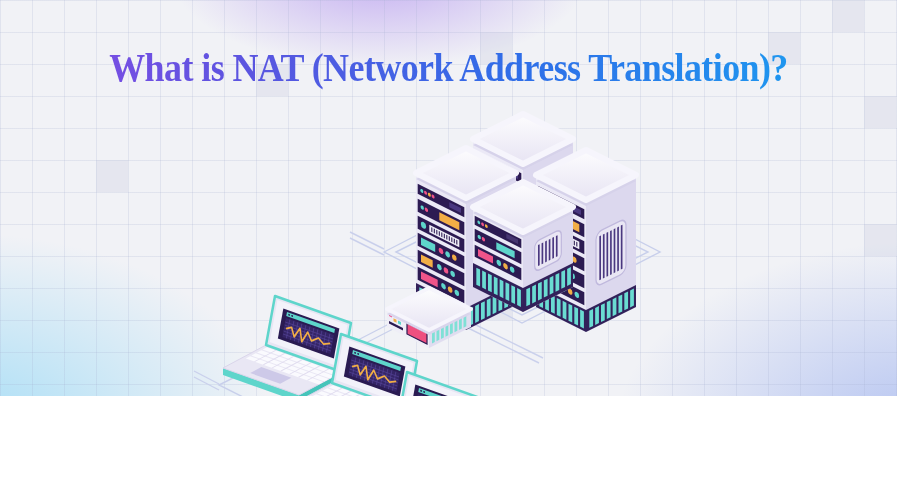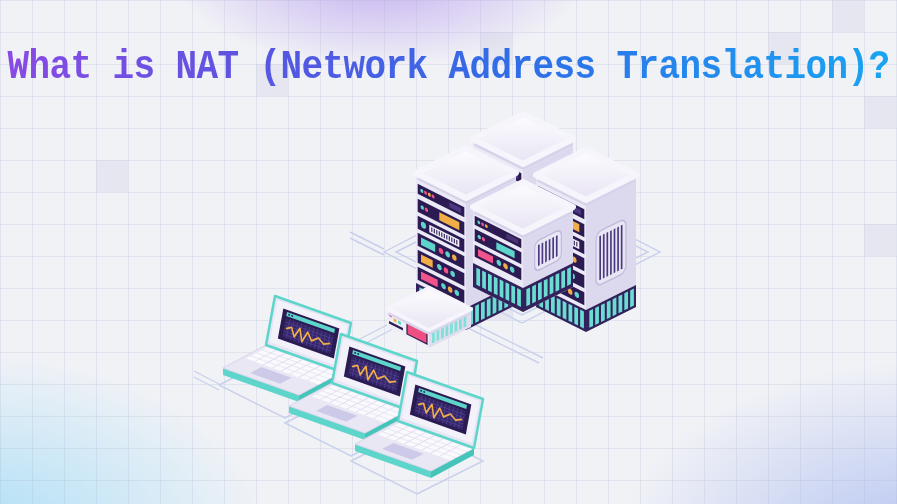--- a/index.html
+++ b/index.html
@@ -1,18 +1,18 @@
 <!DOCTYPE html>
 <html><head>
 <meta charset="utf-8">
 <style>
   html,body{margin:0;padding:0;background:#fff;}
   .stage{
-    position:relative;width:897px;height:504px;overflow:hidden;
-    font-family:Liberation Mono, monospace;
+    position:relative;width:897px;height:396px;overflow:hidden;
+    font-family:Liberation Serif, serif;
     background:
       repeating-linear-gradient(to right, rgba(165,175,208,0.22) 0 1px, transparent 1px 32px),
       repeating-linear-gradient(to bottom, rgba(165,175,208,0.22) 0 1px, transparent 1px 32px),
       radial-gradient(ellipse 290px 130px at 380px -25px, rgba(152,108,236,0.50), rgba(152,108,236,0) 72%),
       radial-gradient(ellipse 430px 270px at -4% 108%, rgba(108,205,246,0.55), rgba(108,205,246,0) 72%),
       radial-gradient(ellipse 430px 270px at 103% 110%, rgba(116,146,236,0.50), rgba(116,146,236,0) 72%),
       linear-gradient(#f1f2f6,#f1f2f6);
   }
   .cell{position:absolute;width:32px;height:32px;background:rgba(196,202,224,0.28);}
   .title{

